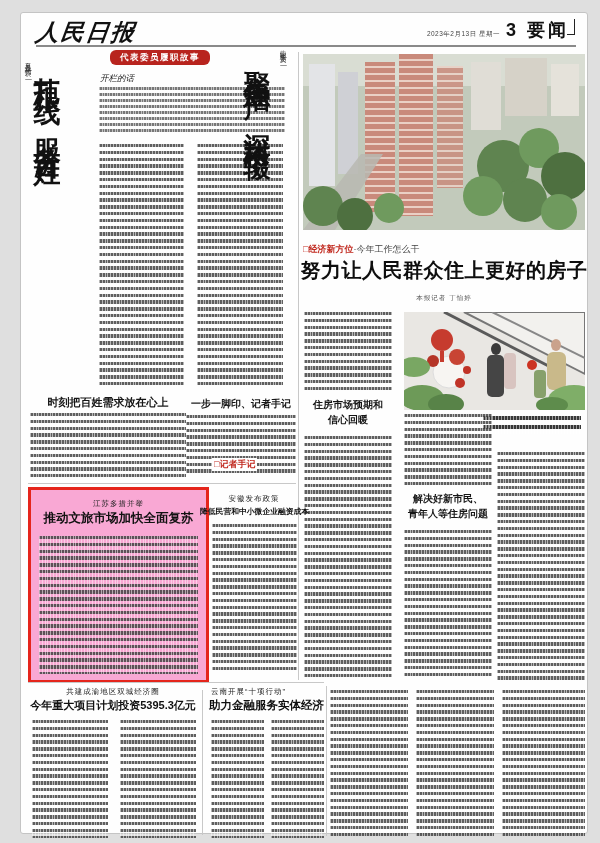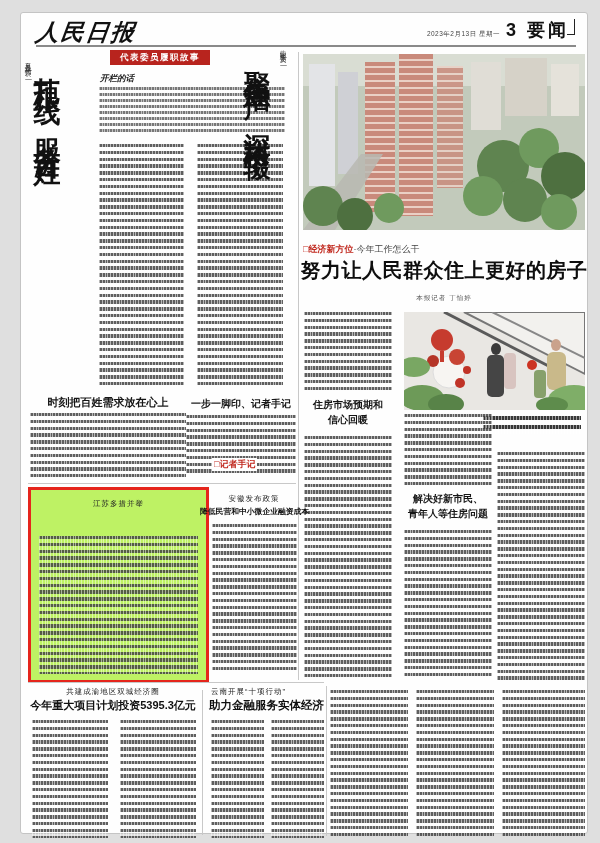--- a/index.html
+++ b/index.html
@@ -41,47 +41,47 @@
       repeating-linear-gradient(to right, rgba(255,255,255,.5) 0 1px, transparent 1px 3px),
       repeating-linear-gradient(to bottom, #222 0 4.5px, transparent 4.5px 9px);
   }
   .vtext { writing-mode:vertical-rl; text-orientation:upright; white-space:pre; }
   .vhead { font-size:27px; font-weight:900; line-height:1; letter-spacing:7px; color:#111; }
   .vattr { font-size:6.5px; letter-spacing:1.5px; color:#333; }
   .banner {
     background:#b8241e; color:#fff; font-size:8.5px; font-weight:bold;
     letter-spacing:1.5px; text-align:center; line-height:15px;
   }
-  .intro-label { font-family:"Liberation Serif", serif; font-style:italic; font-weight:bold; font-size:8.5px; color:#222; }
+  .intro-label { font-family:"Liberation Serif", serif; font-style:italic; font-weight:normal; font-size:8.5px; color:#222; }
   .kicker { font-size:7.5px; color:#222; text-align:center; letter-spacing:1px; white-space:nowrap; }
   .bhead { font-weight:bold; color:#111; text-align:center; white-space:nowrap; }
   .subhead { font-family:"Liberation Serif", serif; font-weight:bold; color:#161616; text-align:center; white-space:nowrap; }
   .red-label { color:#c0281e; font-weight:bold; }
   .sec-label { font-size:9px; white-space:nowrap; }
   .housing-head { font-size:20px; font-weight:900; text-align:center; white-space:nowrap; letter-spacing:.5px; color:#0e0e0e; }
   .byline { font-size:6.5px; color:#555; text-align:center; letter-spacing:1px; }
   .divider { background:#c8c8c8; }
-  .redbox { border:3px solid #e5251c; background:#bef264; }
+  .redbox { border:3px solid #e5251c; background:#f9a8d4; }
   .inner-subhead { line-height:1.45; font-size:10px; }
 </style>
 </head>
 <body>
 
 <div class="abs page"></div>
 
 <div class="abs logo" style="left:36px;top:17px;">人民日报</div>
 <div class="abs mast-rule" style="left:36px;top:45px;width:540px;height:1.5px;"></div>
 <div class="abs date" style="left:396px;top:30px;width:104px;">2023年2月13日 星期一</div>
 <div class="abs pageno" style="left:506px;top:18px;">3 要闻</div>
 <div class="abs bracket" style="left:567px;top:19px;"></div>
 
 <div class="abs vtext vattr" style="left:23px;top:57px;height:110px;">夏吾卓玛代表——</div>
 <div class="abs vtext vhead" style="left:33px;top:56px;height:352px;">扎根一线　服务百姓</div>
 
-<div class="abs banner" style="left:110px;top:50px;width:100px;height:15px;">代表委员履职故事</div>
+<div class="abs banner" style="left:110px;top:50px;width:100px;height:15px;border-radius:6px;">代表委员履职故事</div>
 <div class="abs intro-label" style="left:100px;top:73px;">开栏的话</div>
 <div class="abs greek-sm" style="left:99px;top:87px;width:186px;height:48px;"></div>
 
 <div class="abs greek" style="left:99px;top:144px;width:85px;height:244px;"></div>
 <div class="abs greek" style="left:197px;top:144px;width:86px;height:244px;"></div>
 
 <div class="abs subhead" style="left:30px;top:395px;width:156px;font-size:11px;">时刻把百姓需求放在心上</div>
 <div class="abs greek" style="left:30px;top:413px;width:156px;height:64px;"></div>
 
 <div class="abs subhead" style="left:186px;top:397px;width:110px;font-size:10px;">一步一脚印、记者手记</div>
@@ -171,20 +171,21 @@
 </div>
 <div class="abs greek" style="left:404px;top:530px;width:88px;height:150px;"></div>
 <div class="abs greek" style="left:497px;top:452px;width:88px;height:228px;"></div>
 
 <div class="abs greek" style="left:330px;top:690px;width:78px;height:146px;"></div>
 <div class="abs greek" style="left:416px;top:690px;width:78px;height:146px;"></div>
 <div class="abs greek" style="left:502px;top:690px;width:83px;height:146px;"></div>
 
 <div class="abs redbox" style="left:28px;top:487px;width:181px;height:196px;">
   <div class="abs kicker" style="left:0;top:9px;width:175px;">江苏多措并举</div>
+  <div class="abs bhead" style="left:0;top:20px;width:175px;font-size:12.5px;">推动文旅市场加快全面复苏</div>
   <div class="abs greek" style="left:8px;top:46px;width:159px;height:138px;"></div>
 </div>
 
 <div class="abs kicker" style="left:210px;top:494px;width:88px;">安徽发布政策</div>
 <div class="abs bhead" style="left:200px;top:506px;width:108px;font-size:7.8px;">降低民营和中小微企业融资成本</div>
 <div class="abs greek" style="left:212px;top:524px;width:85px;height:148px;"></div>
 
 <div class="abs divider" style="left:28px;top:682px;width:296px;height:1px;"></div>
 <div class="abs divider" style="left:326px;top:686px;width:1px;height:150px;"></div>
 <div class="abs divider" style="left:202px;top:690px;width:1px;height:145px;"></div>

